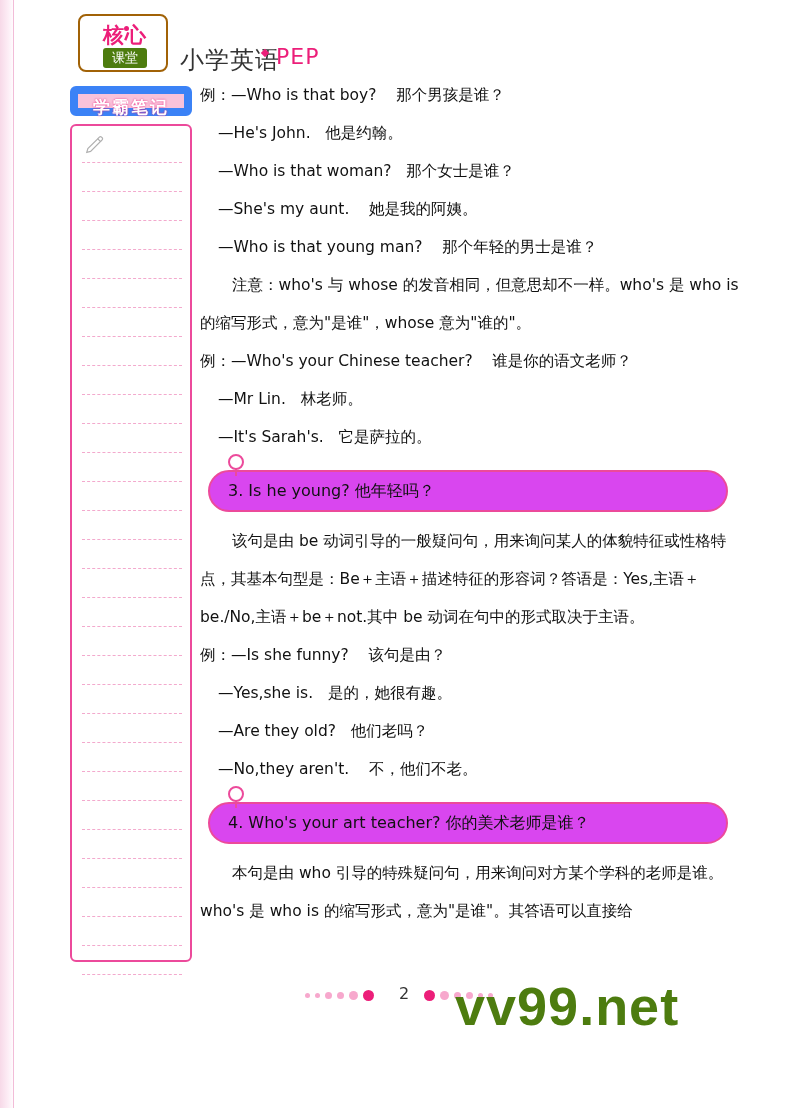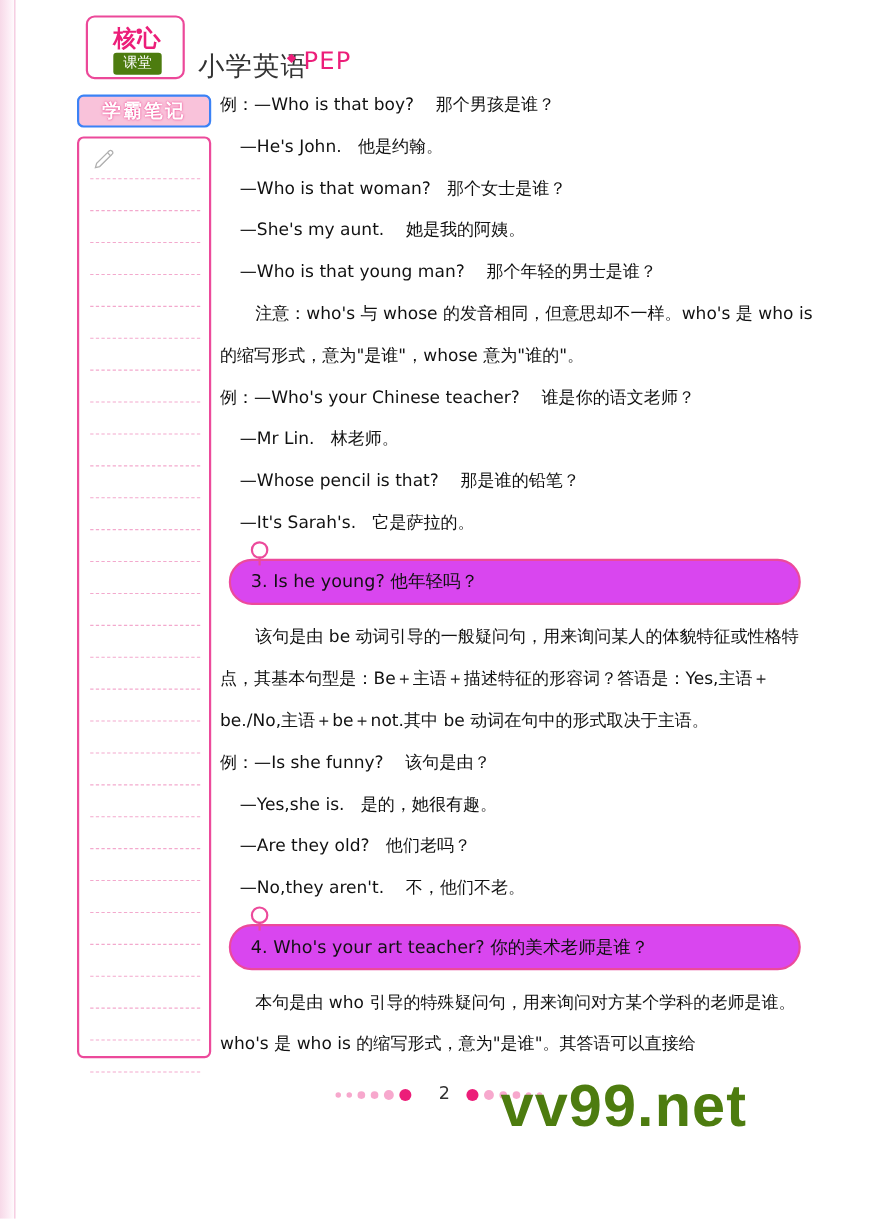--- a/index.html
+++ b/index.html
@@ -32,21 +32,21 @@
   
   .header {
     position: absolute;
     left: 78px; top: 14px;
     width: 640px; height: 62px;
   }
   .logo-box {
     position: absolute;
     left: 0; top: 0;
     width: 90px; height: 58px;
-    border: 2px solid #ec4899;
+    border: 2px solid #a16207;
     border-radius: 8px;
     background: #ffffff;
     box-sizing: border-box;
   }
   .logo-top {
     position: absolute;
     left: 6px; top: 5px;
     width: 78px; height: 28px;
     color: #ec1e79;
     font-size: 21px;
@@ -103,21 +103,21 @@
   .notes-panel {
     position: absolute;
     left: 70px; top: 86px;
     width: 122px; height: 876px;
   }
   .notes-title {
     position: absolute;
     left: 0; top: 0;
     width: 122px; height: 30px;
     background: #f9c2da;
-    border: 2px solid #3b82f6;
+    border: 8px solid #3b82f6;
     border-radius: 6px;
     box-sizing: border-box;
     color: #ffffff;
     font-size: 17px;
     font-weight: bold;
     letter-spacing: 2px;
     text-align: center;
     line-height: 26px;
     font-family: "DejaVu Sans", sans-serif;
     text-shadow: 0 0 2px #ec1e79;
@@ -310,21 +310,20 @@
   <div class="line">例：—Who is that boy?    那个男孩是谁？</div>
   <div class="line ind1">—He's John.   他是约翰。</div>
   <div class="line ind1">—Who is that woman?   那个女士是谁？</div>
   <div class="line ind1">—She's my aunt.    她是我的阿姨。</div>
   <div class="line ind1">—Who is that young man?    那个年轻的男士是谁？</div>
 
   <div class="para para-indent">注意：who's 与 whose 的发音相同，但意思却不一样。who's 是 who is 的缩写形式，意为"是谁"，whose 意为"谁的"。</div>
 
   <div class="line">例：—Who's your Chinese teacher?    谁是你的语文老师？</div>
   <div class="line ind1">—Mr Lin.   林老师。</div>
-  <div class="line ind1">—Whose pencil is that?    那是谁的铅笔？</div>
   <div class="line ind1">—It's Sarah's.   它是萨拉的。</div>
 
   <div class="bubble">
     <div class="bubble-pin"></div>
     <div class="bubble-stem"></div>
     <div class="bubble-text">3. Is he young? 他年轻吗？</div>
   </div>
 
   <div class="para para-indent">该句是由 be 动词引导的一般疑问句，用来询问某人的体貌特征或性格特点，其基本句型是：Be＋主语＋描述特征的形容词？答语是：Yes,主语＋be./No,主语＋be＋not.其中 be 动词在句中的形式取决于主语。</div>
 

